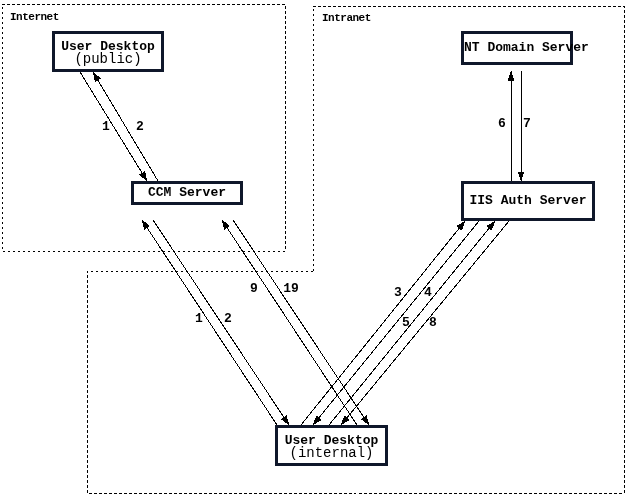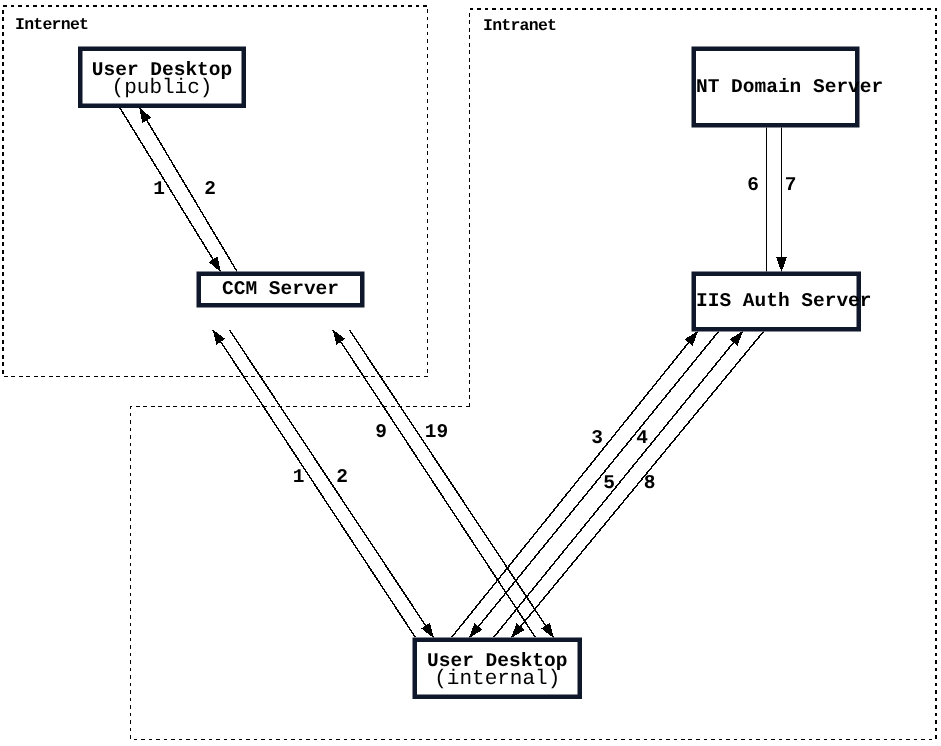--- a/index.html
+++ b/index.html
@@ -93,25 +93,25 @@
 
   <div class="node" style="left:52px;top:31px;width:112px;height:41px">
     <span class="node-title">User Desktop</span>
     <span class="node-sub">(public)</span>
   </div>
 
   <div class="node" style="left:131px;top:181px;width:112px;height:24px">
     <span class="node-title">CCM Server</span>
   </div>
 
-  <div class="node" style="left:461px;top:31px;width:112px;height:54px">
+  <div class="node" style="left:461px;top:31px;width:112px;height:34px">
     <span class="node-title">NT Domain Server</span>
   </div>
 
-  <div class="node" style="left:461px;top:181px;width:113px;height:40px">
+  <div class="node" style="left:461px;top:181px;width:134px;height:40px">
     <span class="node-title">IIS Auth Server</span>
   </div>
 
   <div class="node" style="left:275px;top:425px;width:113px;height:41px">
     <span class="node-title">User Desktop</span>
     <span class="node-sub">(internal)</span>
   </div>
 
   <span class="edge-label" style="left:106px;top:126px">1</span>
   <span class="edge-label" style="left:140px;top:126px">2</span>

